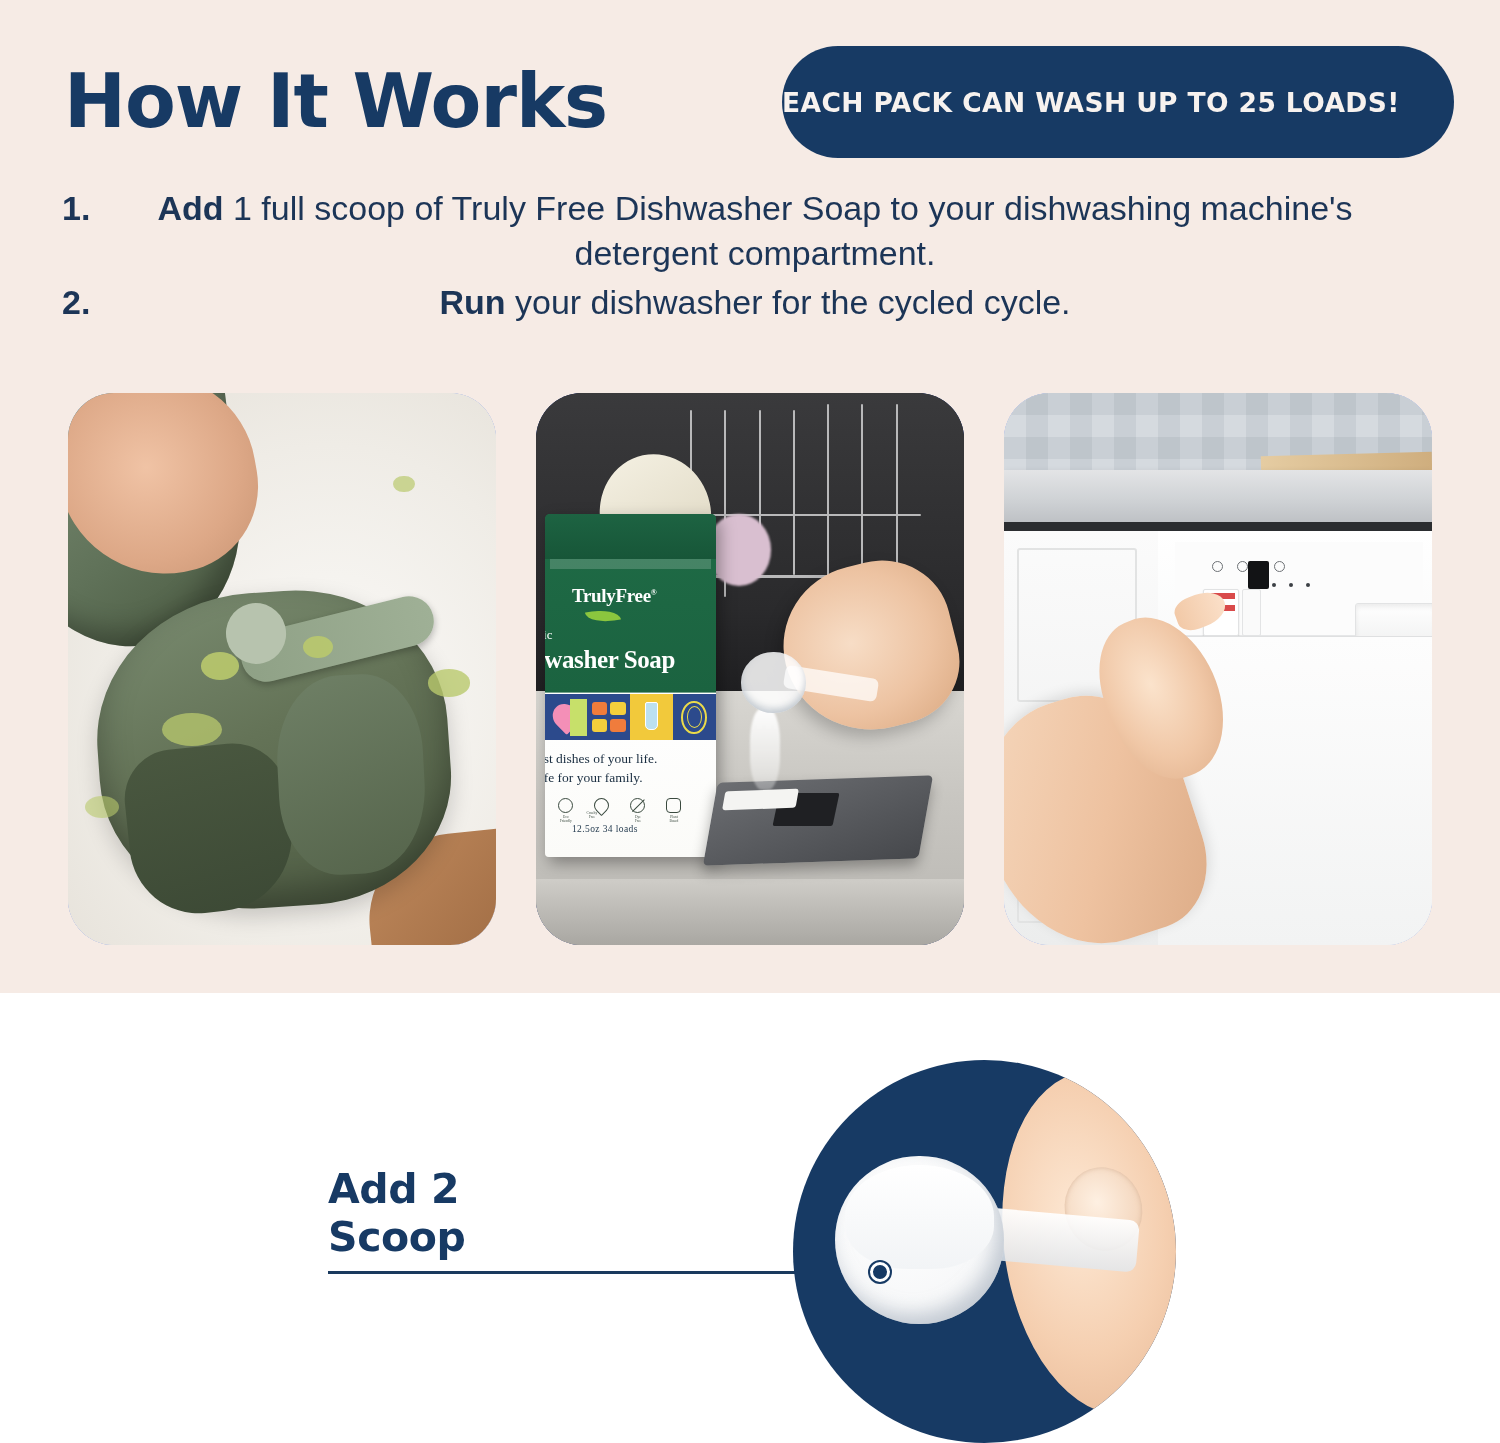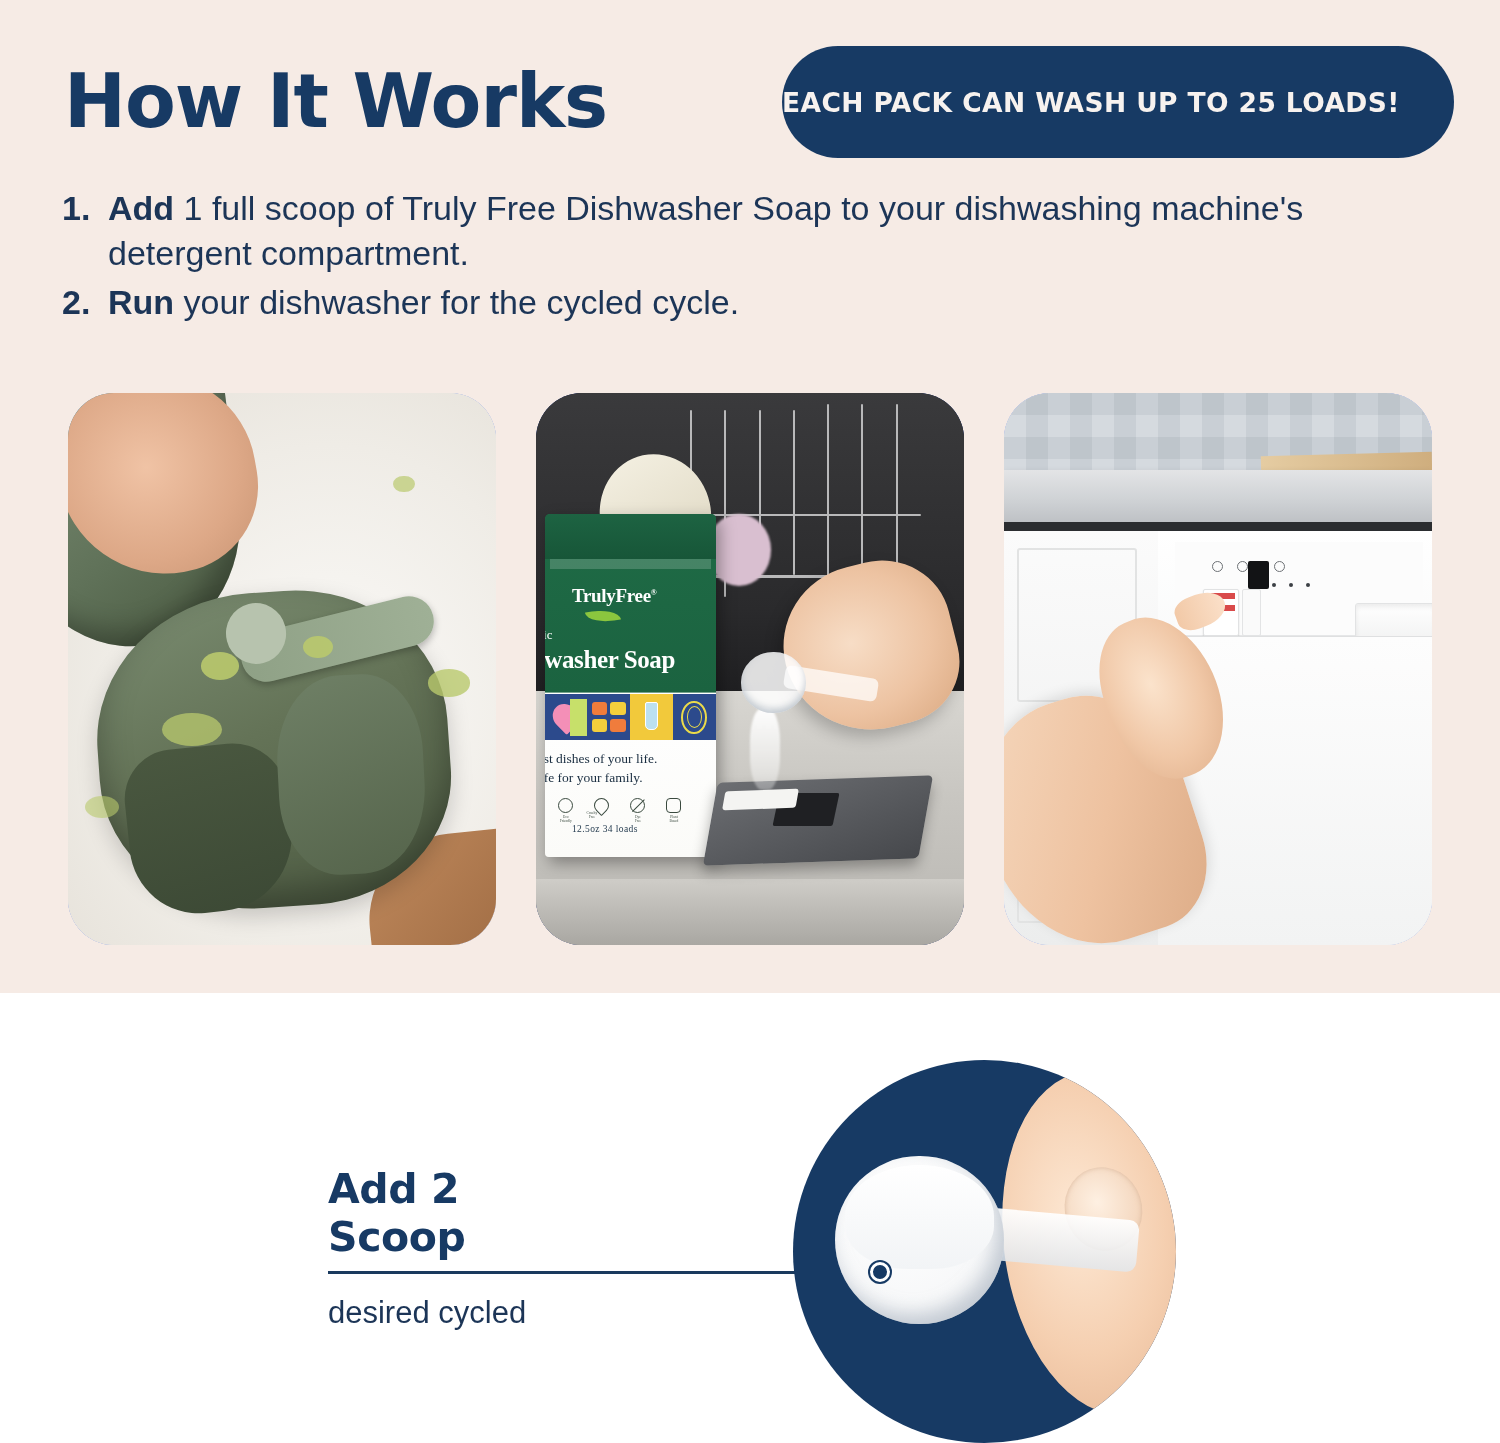--- a/index.html
+++ b/index.html
@@ -40,21 +40,21 @@
     position:absolute; left:62px; top:186px; width:1340px;
   }
   .step{
     display:flex; align-items:flex-start;
     font-size:34px; line-height:1.32; color:#1C3557;
     margin-bottom:4px;
   }
   .step-num{
     flex:0 0 auto; width:46px; font-weight:700; color:#1C3557;
   }
-  .step-body{ flex:1 1 auto; }
+  .step-body{ flex:1 1 auto;text-align:center; }
   .step-body b{ font-weight:700; }
 
   
   .photo-grid{
     position:absolute; left:68px; top:393px; width:1364px; height:552px;
     display:flex; justify-content:space-between;
   }
   .photo-card{
     width:428px; height:552px; border-radius:46px; overflow:hidden;
     position:relative; background:#1d4ed8;
@@ -527,21 +527,20 @@
   </div>
 </div>
 
 <div class="bottom-section">
   <div class="callout-text">
     <div class="callout-title">Add 2</div>
     <div class="callout-title">Scoop</div>
   </div>
   <div class="callout-rule"></div>
   <div class="callout-sub">
-    <div>desired cycled</div>
   </div>
 </div>
 
 <div class="scoop-circle">
   <div class="sc-hand"></div>
   <div class="sc-nail"></div>
   <div class="sc-handle"></div>
   <div class="sc-scoop"></div>
   <div class="sc-powder"></div>
 </div>

